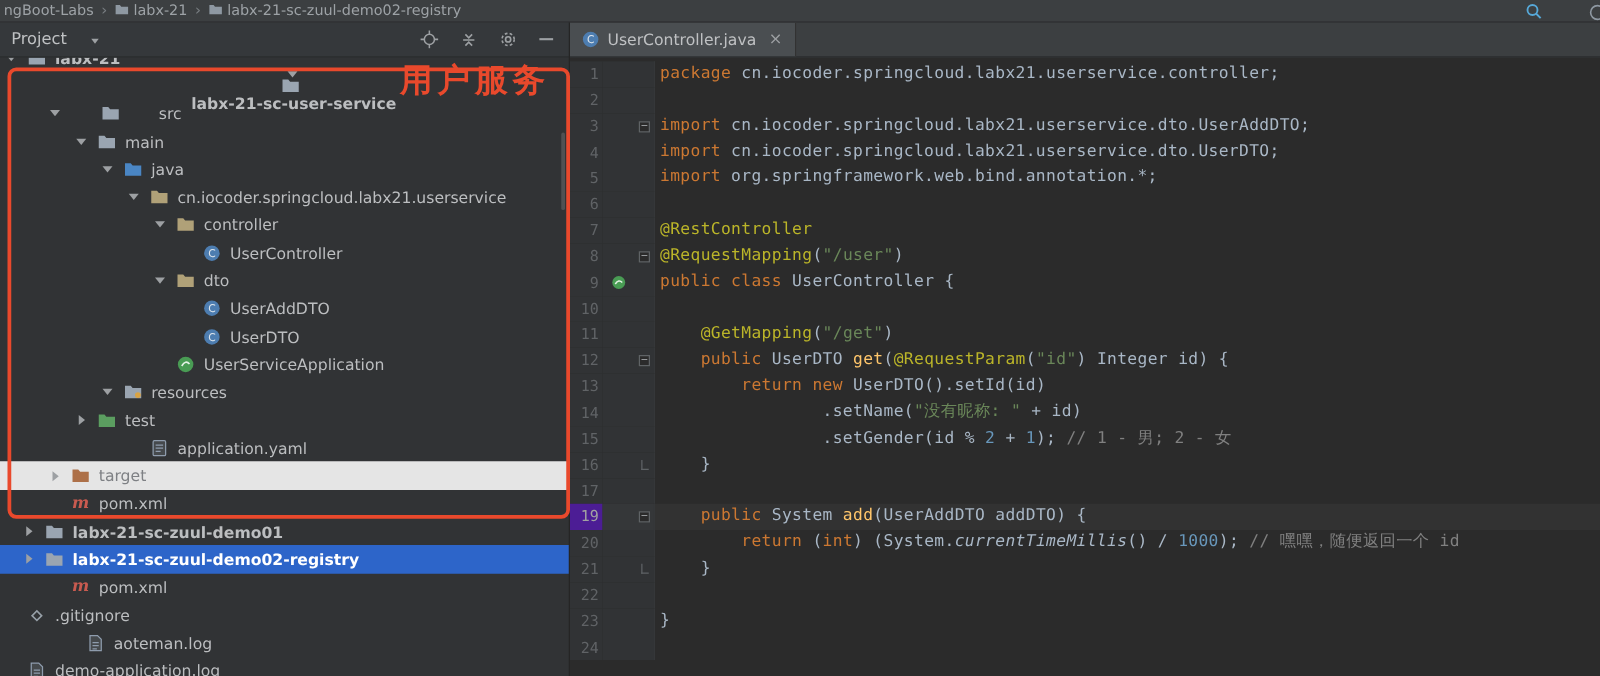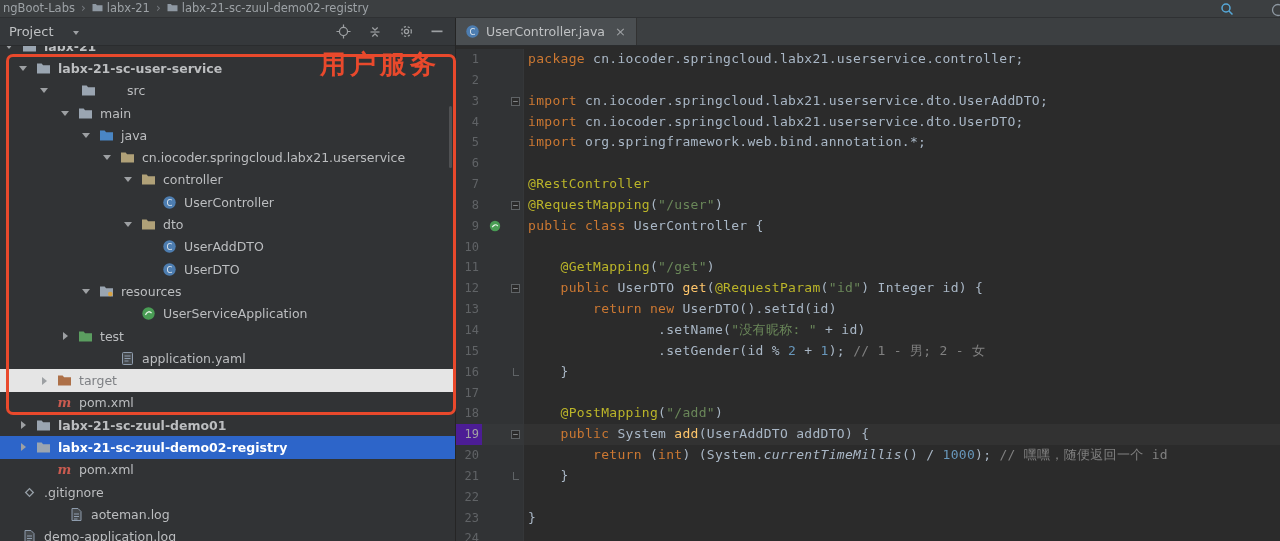--- a/index.html
+++ b/index.html
@@ -158,21 +158,21 @@
   <div id="project-tree">
       <div class="trow clipped" style="padding-left: 0px;">
         <span class="chev down"></span>
         <span class="ticon">
           <svg width="15" height="13" viewBox="0 0 15 13">
             <path d="M1 1.5h4.6l1.5 1.8H14v8.2H1z" fill="#9AA5B1"></path>
           </svg>
         </span>
         <span class="tlabel b">labx-21</span>
       </div>
-      <div class="trow" style="padding-left: 14px;">
+      <div class="trow" style="padding-left: 14px; flex-direction: column;">
         <span class="chev down"></span>
         <span class="ticon">
           <svg width="15" height="13" viewBox="0 0 15 13">
             <path d="M1 1.5h4.6l1.5 1.8H14v8.2H1z" fill="#9AA5B1"></path>
           </svg>
         </span>
         <span class="tlabel b">labx-21-sc-user-service</span>
       </div>
       <div class="trow" style="padding-left: 35px; gap: 24px;">
         <span class="chev down"></span>
@@ -251,39 +251,39 @@
       <div class="trow" style="padding-left: 140px;">
         <span class="chev"></span>
         <span class="ticon">
           <svg width="15" height="15" viewBox="0 0 15 15">
             <circle cx="7.5" cy="7.5" r="6.2" fill="#4D7DB0"></circle>
             <text x="7.5" y="10.6" font-size="8.5" font-family="DejaVu Sans,sans-serif" fill="#DFE6EC" text-anchor="middle">C</text>
           </svg>
         </span>
         <span class="tlabel">UserDTO</span>
       </div>
-      <div class="trow" style="padding-left: 77px;">
-        <span class="chev down"></span>
-        <span class="ticon">
-          <svg width="15" height="13" viewBox="0 0 15 13">
-            <path d="M1 1.5h4.6l1.5 1.8H14v8.2H1z" fill="#9AA5B1"></path>
-            <circle cx="11.3" cy="9" r="2.3" fill="#D9A343"></circle>
-          </svg>
-        </span>
-        <span class="tlabel">resources</span>
-      </div>
       <div class="trow" style="padding-left: 119px;">
         <span class="chev"></span>
         <span class="ticon">
           <svg width="15" height="15" viewBox="0 0 15 15">
             <circle cx="7.5" cy="7.5" r="6.2" fill="#499C54"></circle>
             <path d="M4.4 8.8 Q7.5 3.6 10.6 7.2" stroke="#E4F2E6" stroke-width="1.3" fill="none"></path>
           </svg>
         </span>
         <span class="tlabel">UserServiceApplication</span>
+      </div>
+      <div class="trow" style="padding-left: 77px;">
+        <span class="chev down"></span>
+        <span class="ticon">
+          <svg width="15" height="13" viewBox="0 0 15 13">
+            <path d="M1 1.5h4.6l1.5 1.8H14v8.2H1z" fill="#9AA5B1"></path>
+            <circle cx="11.3" cy="9" r="2.3" fill="#D9A343"></circle>
+          </svg>
+        </span>
+        <span class="tlabel">resources</span>
       </div>
       <div class="trow" style="padding-left: 56px;">
         <span class="chev right"></span>
         <span class="ticon">
           <svg width="15" height="13" viewBox="0 0 15 13">
             <path d="M1 1.5h4.6l1.5 1.8H14v8.2H1z" fill="#5B9E60"></path>
           </svg>
         </span>
         <span class="tlabel">test</span>
       </div>
@@ -387,21 +387,20 @@
             <path d="M3.2 7.2 Q6 3 8.8 6" stroke="#E4F2E6" stroke-width="1.2" fill="none"></path>
           </svg></span><span class="gfold"></span><span class="lcode"><span class="tk-kw">public class</span><span class="tk-pl"> UserController {</span></span></div>
       <div class="eline"><span class="lnum">10</span><span class="gico"></span><span class="gfold"></span><span class="lcode"></span></div>
       <div class="eline"><span class="lnum">11</span><span class="gico"></span><span class="gfold"></span><span class="lcode"><span class="tk-pl">    </span><span class="tk-ann">@GetMapping</span><span class="tk-pl">(</span><span class="tk-str">"/get"</span><span class="tk-pl">)</span></span></div>
       <div class="eline"><span class="lnum">12</span><span class="gico"></span><span class="gfold"><span class="fbox"></span></span><span class="lcode"><span class="tk-pl">    </span><span class="tk-kw">public</span><span class="tk-pl"> UserDTO </span><span class="tk-mth">get</span><span class="tk-pl">(</span><span class="tk-ann">@RequestParam</span><span class="tk-pl">(</span><span class="tk-str">"id"</span><span class="tk-pl">) Integer id) {</span></span></div>
       <div class="eline"><span class="lnum">13</span><span class="gico"></span><span class="gfold"></span><span class="lcode"><span class="tk-pl">        </span><span class="tk-kw">return new</span><span class="tk-pl"> UserDTO().setId(id)</span></span></div>
       <div class="eline"><span class="lnum">14</span><span class="gico"></span><span class="gfold"></span><span class="lcode"><span class="tk-pl">                .setName(</span><span class="tk-str">"没有昵称: "</span><span class="tk-pl"> + id)</span></span></div>
       <div class="eline"><span class="lnum">15</span><span class="gico"></span><span class="gfold"></span><span class="lcode"><span class="tk-pl">                .setGender(id % </span><span class="tk-nmb">2</span><span class="tk-pl"> + </span><span class="tk-nmb">1</span><span class="tk-pl">); </span><span class="tk-cmt">// 1 - 男; 2 - 女</span></span></div>
       <div class="eline"><span class="lnum">16</span><span class="gico"></span><span class="gfold"><span class="fend"></span></span><span class="lcode"><span class="tk-pl">    }</span></span></div>
       <div class="eline"><span class="lnum">17</span><span class="gico"></span><span class="gfold"></span><span class="lcode"></span></div>
-      <div class="eline"><span class="lnum">18</span><span class="gico"></span><span class="gfold"></span><span class="lcode"><span class="tk-pl">    </span><span class="tk-ann">@PostMapping</span><span class="tk-pl">(</span><span class="tk-str">"/add"</span><span class="tk-pl">)</span></span></div>
       <div class="eline current"><span class="lnum">19</span><span class="gico"></span><span class="gfold"><span class="fbox"></span></span><span class="lcode"><span class="tk-pl">    </span><span class="tk-kw">public</span><span class="tk-pl"> System </span><span class="tk-mth">add</span><span class="tk-pl">(UserAddDTO addDTO) {</span></span></div>
       <div class="eline"><span class="lnum">20</span><span class="gico"></span><span class="gfold"></span><span class="lcode"><span class="tk-pl">        </span><span class="tk-kw">return</span><span class="tk-pl"> (</span><span class="tk-kw">int</span><span class="tk-pl">) (System.</span><span class="tk-sta">currentTimeMillis</span><span class="tk-pl">() / </span><span class="tk-nmb">1000</span><span class="tk-pl">); </span><span class="tk-cmt">// 嘿嘿，随便返回一个 id</span></span></div>
       <div class="eline"><span class="lnum">21</span><span class="gico"></span><span class="gfold"><span class="fend"></span></span><span class="lcode"><span class="tk-pl">    }</span></span></div>
       <div class="eline"><span class="lnum">22</span><span class="gico"></span><span class="gfold"></span><span class="lcode"></span></div>
       <div class="eline"><span class="lnum">23</span><span class="gico"></span><span class="gfold"></span><span class="lcode"><span class="tk-pl">}</span></span></div>
       <div class="eline"><span class="lnum">24</span><span class="gico"></span><span class="gfold"></span><span class="lcode"></span></div>
     </div>
 </div>
 
 <div id="anno-box"></div>

